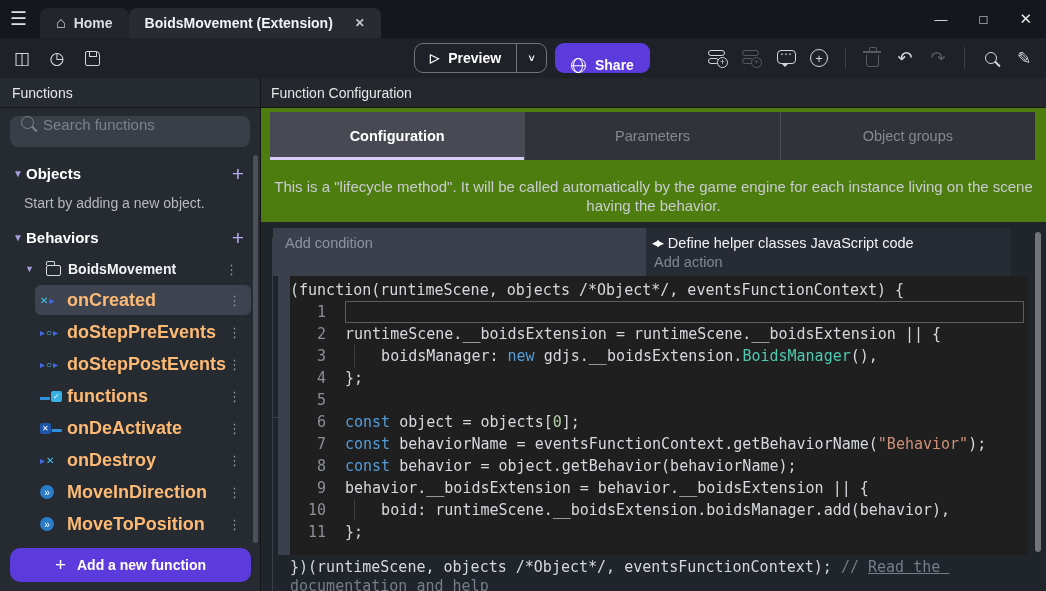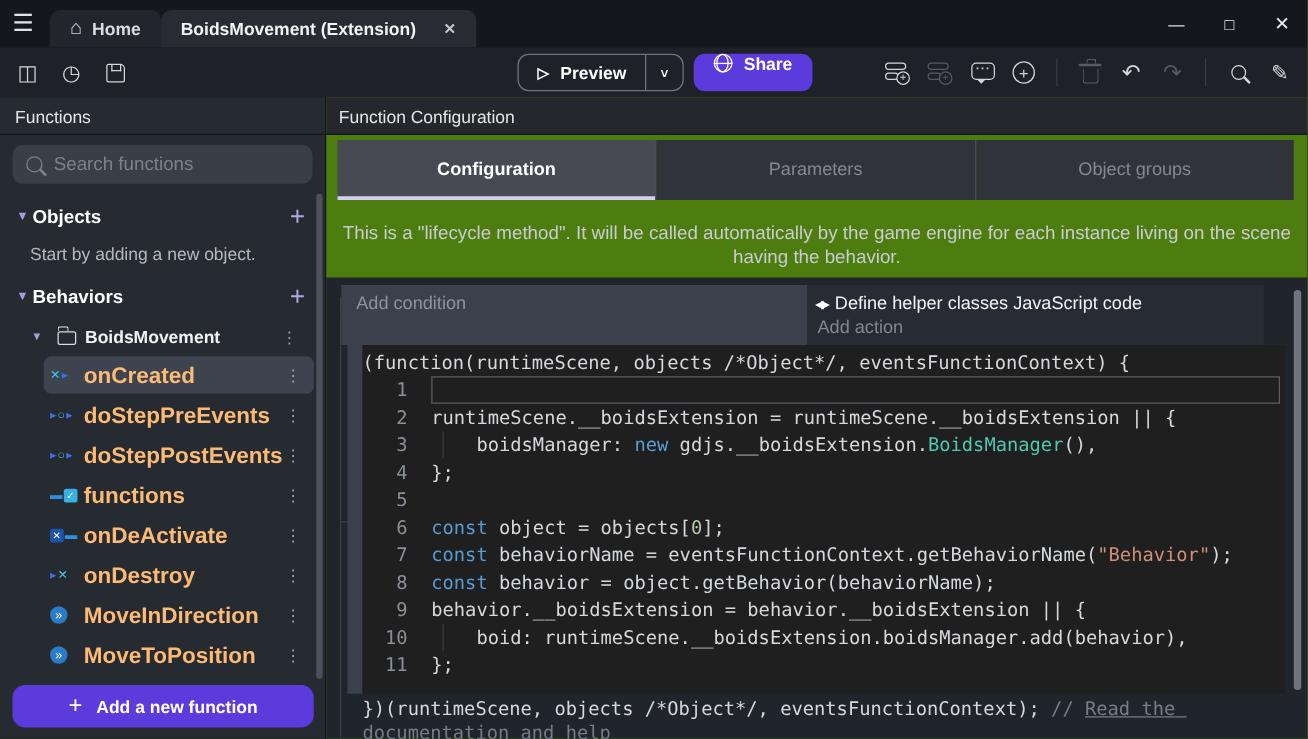--- a/index.html
+++ b/index.html
@@ -20,21 +20,21 @@
   .win-controls { position:absolute; right:14px; top:0; height:38px; display:flex; align-items:center; gap:32px; color:#e8eaed; }
   .win-btn { font-size:13px; cursor:pointer; }
   
   .toolbar { position:absolute; top:38px; left:0; right:0; height:40px; background:#1e2128; }
   .tb-left { position:absolute; left:12px; top:0; height:40px; display:flex; align-items:center; gap:15px; color:#d3d6da; }
   .tb-center { position:absolute; left:414px; top:5px; display:flex; gap:8px; }
   .preview-btn { display:flex; align-items:center; height:30px; border:1px solid #70747b; border-radius:9px; color:#fff; overflow:hidden; cursor:pointer; }
   .preview-main { display:flex; align-items:center; gap:9px; padding:0 15px; font-weight:bold; font-size:14px; }
   .preview-divider { width:1px; height:30px; background:#70747b; }
   .preview-caret { padding:0 10px; font-size:12px; transform:scaleY(.8); }
-  .share-btn { display:flex; align-items:flex-start; gap:9px; height:30px; padding:0 16px; background:var(--accent_purple); border-radius:9px; color:#fff; font-weight:bold; font-size:14px; cursor:pointer; }
+  .share-btn { display:flex; align-items:flex-end; gap:9px; height:30px; padding:0 16px; background:var(--accent_purple); border-radius:9px; color:#fff; font-weight:bold; font-size:14px; cursor:pointer; }
   .tb-right { position:absolute; right:12px; top:0; height:40px; display:flex; align-items:center; gap:13px; color:#d3d6da; }
   .tb-ic { display:flex; align-items:center; justify-content:center; min-width:20px; cursor:pointer; }
   .dim { color:#565a61; }
   .tb-div { width:1px; height:22px; background:#3a3e45; margin:0 3px; }
   .glyph18 { font-size:18px; line-height:1; }
   .glyph17 { font-size:17px; line-height:1; }
   
   .bars-plus { position:relative; width:21px; height:18px; flex:none; }
   .bars-plus i { position:absolute; left:0; top:1px; width:17px; height:6px; border:1.6px solid currentColor; border-radius:3px; }
   .bars-plus i.b2 { top:9px; width:11px; border-radius:3px; }
@@ -52,21 +52,21 @@
   .floppy { position:relative; width:15px; height:15px; border:1.6px solid currentColor; border-radius:2px 4px 2px 2px; flex:none; }
   .floppy::before { content:""; position:absolute; top:0; left:3px; width:6px; height:4px; border:1.6px solid currentColor; border-top:none; }
   .globe { width:15px; height:15px; border:1.5px solid #fff; border-radius:50%; position:relative; flex:none; }
   .globe::before { content:""; position:absolute; left:-1px; right:-1px; top:50%; height:1.5px; background:#fff; transform:translateY(-50%); }
   .globe::after { content:""; position:absolute; left:50%; top:-1px; bottom:-1px; width:8px; border:1.5px solid #fff; border-radius:50%; transform:translateX(-50%); }
   .folder { position:relative; width:15px; height:11px; border:1.5px solid #d8dbdf; border-radius:2px; flex:none; margin-top:2px; }
   .folder::before { content:""; position:absolute; top:-4.5px; left:-1.5px; width:7px; height:3px; border:1.5px solid #d8dbdf; border-bottom:none; border-radius:2px 2px 0 0; }
   
   .sidebar { position:absolute; left:0; top:78px; bottom:0; width:261px; background:#262a31; border-right:1px solid #131519; }
   .sb-header { height:30px; line-height:30px; padding-left:12px; font-size:14px; color:#e4e6e9; border-bottom:1px solid #15171c; }
-  .search-box { margin:8px 10px 0 10px; height:31px; background:#3a3f47; border-radius:8px; display:flex; align-items:center; gap:9px; padding:0 11px; color:#7d828a; }
+  .search-box { margin:8px 10px 0 10px; height:31px; background:#3a3f47; border-radius:8px; display:flex; align-items:flex-start; gap:9px; padding:0 11px; color:#7d828a; }
   .search-box input { flex:1; background:transparent; border:none; outline:none; color:#dfe2e6; font-size:15px; font-family:inherit; }
   .search-box input::placeholder { color:#7d828a; }
   .section-row { display:flex; align-items:center; height:27px; margin-top:13px; padding:0 16px 0 13px; }
   .tri { color:#a79be0; font-size:10px; width:13px; flex:none; }
   .tri.small { font-size:9px; width:14px; }
   .section-label { font-weight:bold; font-size:15px; color:#fff; }
   .plus-btn { margin-left:auto; color:#b4a6ee; font-size:21px; font-weight:normal; line-height:1; cursor:pointer; }
   .empty-text { padding:8px 0 0 24px; color:#b6b9be; font-size:14px; }
   .group-row { display:flex; align-items:center; gap:7px; height:28px; margin-top:4px; padding:0 22px 0 25px; }
   .group-label { font-weight:bold; font-size:14px; color:#f2f3f5; }

